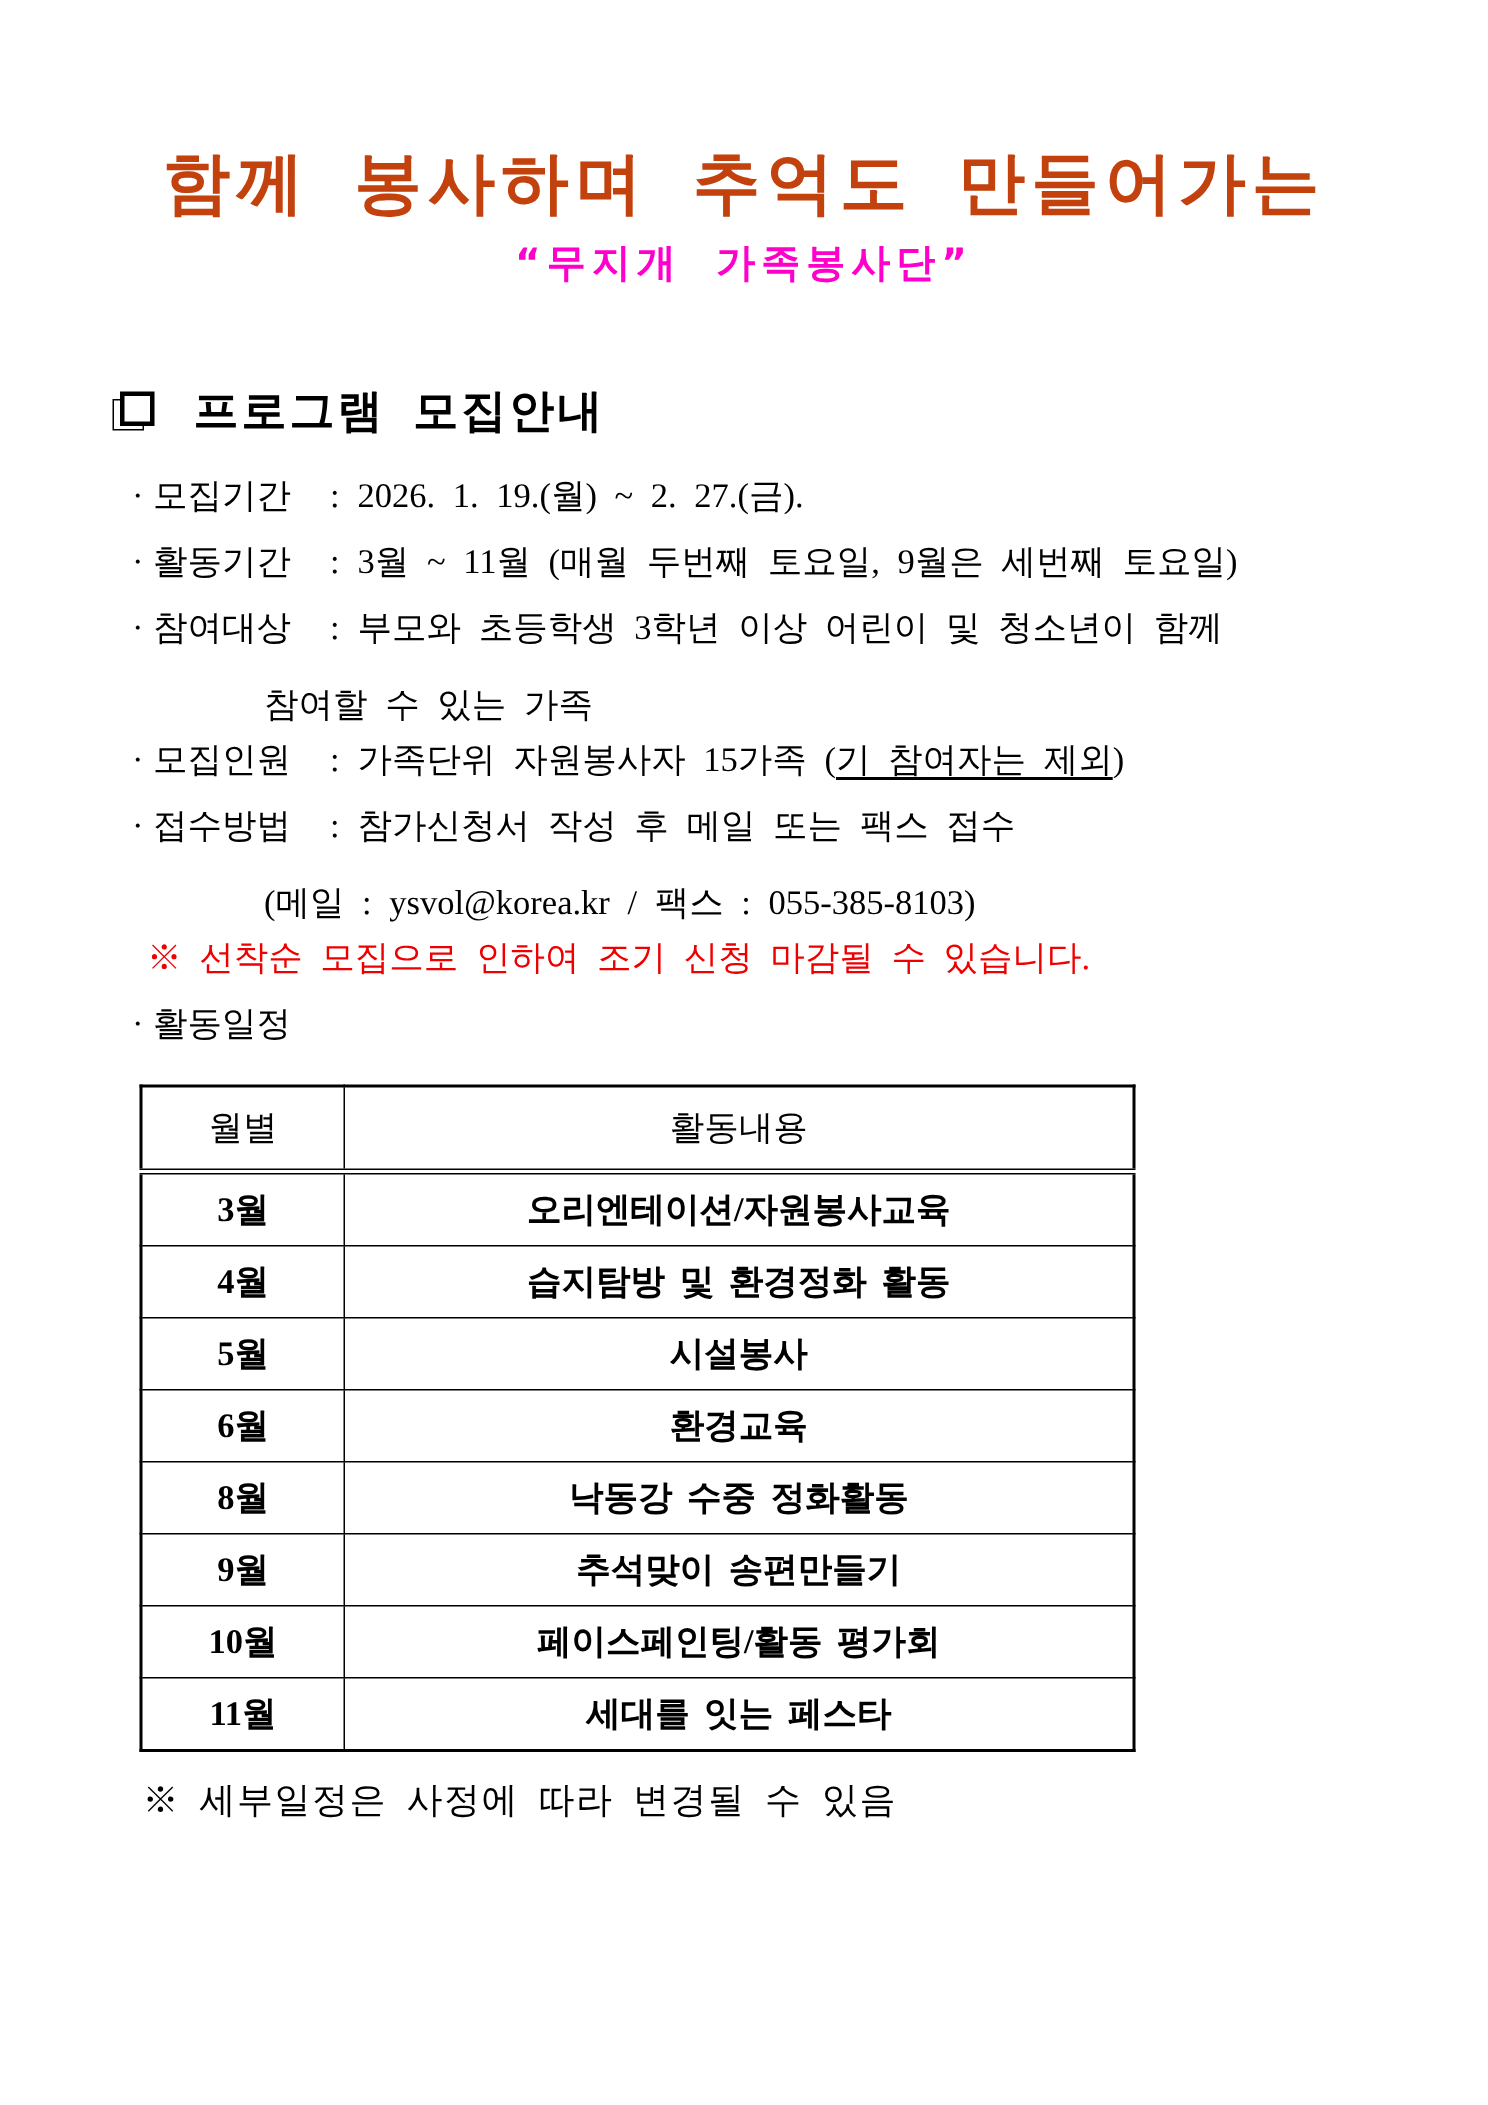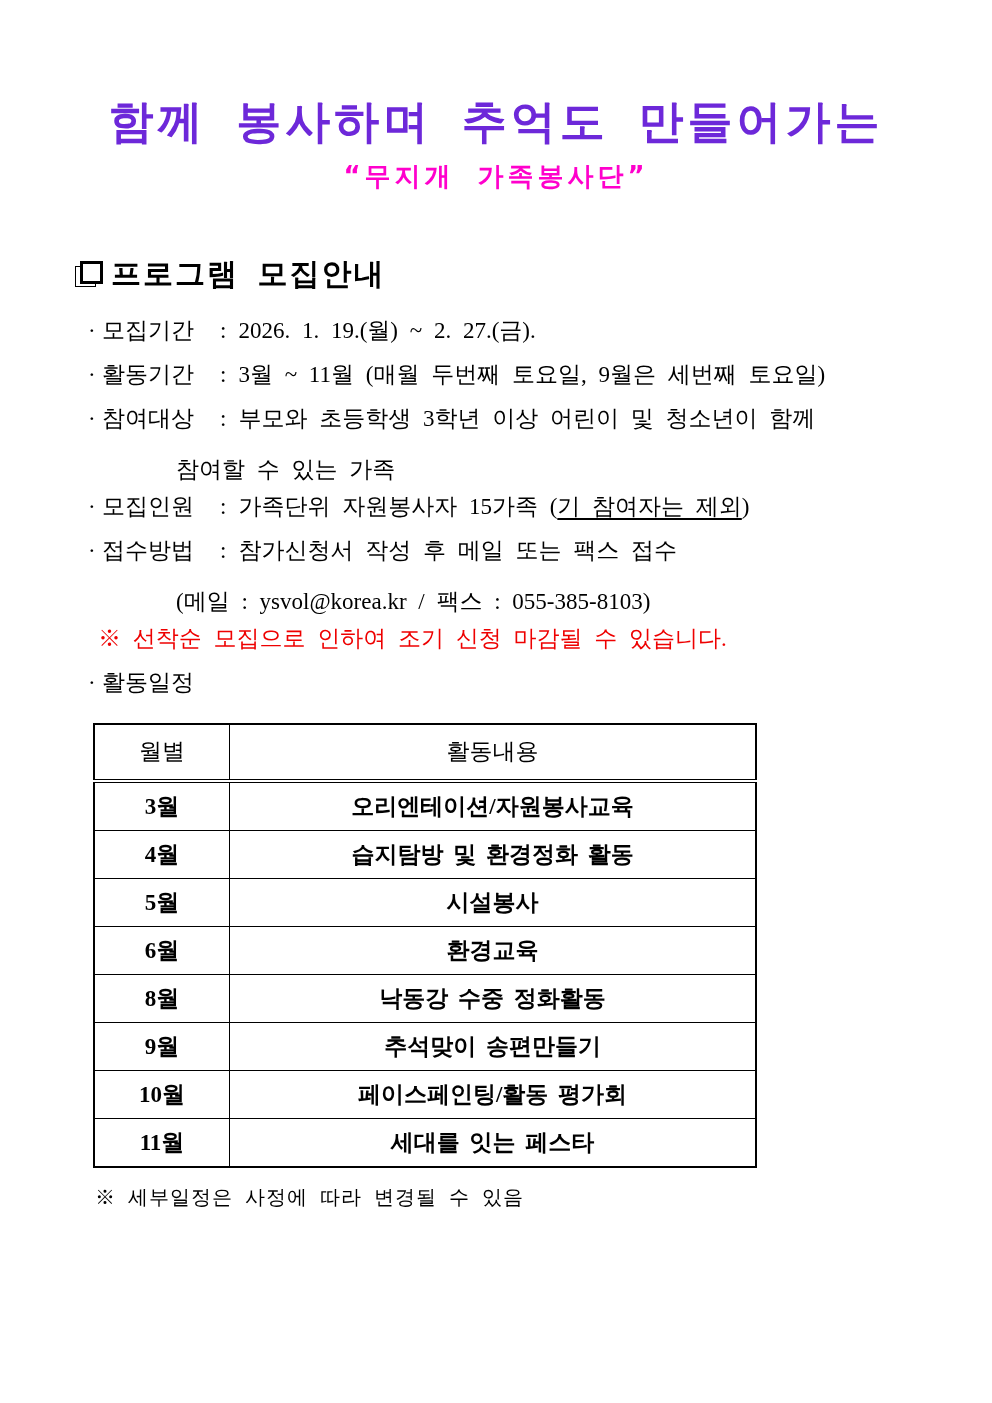--- a/index.html
+++ b/index.html
@@ -16,38 +16,38 @@
   }
 
   
   .title-block { padding-top: 96px; text-align: center; }
   .title-line1 {
     font-family: "DejaVu Sans", "Liberation Sans", sans-serif;
     font-weight: bold;
     font-size: 45px;
     letter-spacing: 4px;
     word-spacing: 10px;
-    color: #6d28d9;
+    color: #c2410c;
     line-height: 1.15;
   }
   .title-line2 {
     margin-top: 14px;
     font-family: "DejaVu Sans", "Liberation Sans", sans-serif;
     font-weight: bold;
     font-size: 26px;
     letter-spacing: 4px;
     word-spacing: 10px;
     color: #ff00cc;
     line-height: 1.15;
   }
 
   
   .content { margin-top: 62px; margin-left: 75px; margin-right: 60px; }
 
-  .heading-row { display: flex; align-items: center; gap: 10px; }
+  .heading-row { display: flex; align-items: center; gap: 28px; }
   .sq-bullet { position: relative; width: 26px; height: 27px; flex: 0 0 auto; }
   .sq-bullet .sq-main {
     position: absolute; top: 0; left: 5px;
     width: 17px; height: 17px;
     border: 3px solid #000; background: #fff; z-index: 2;
   }
   .sq-bullet .sq-shadow {
     position: absolute; top: 5px; left: 0;
     width: 19px; height: 19px;
     border: 1px solid #000; z-index: 1;
@@ -82,21 +82,21 @@
   }
   table.schedule td { border: 1.5px solid #000; text-align: center; padding: 0; }
   table.schedule .hdr td { height: 54px; border-bottom: 4px double #000; }
   table.schedule .row td { height: 47px; font-weight: bold; }
   table.schedule .col-month { width: 134px; }
 
   
   .footer-note {
     margin-top: 16px;
     margin-left: 20px;
-    font-size: 20px;
+    font-size: 24px;
     word-spacing: 6px;
     letter-spacing: 1px;
   }
 </style>
 </head>
 <body>
 
 <div class="page">
 
   <div class="title-block">

